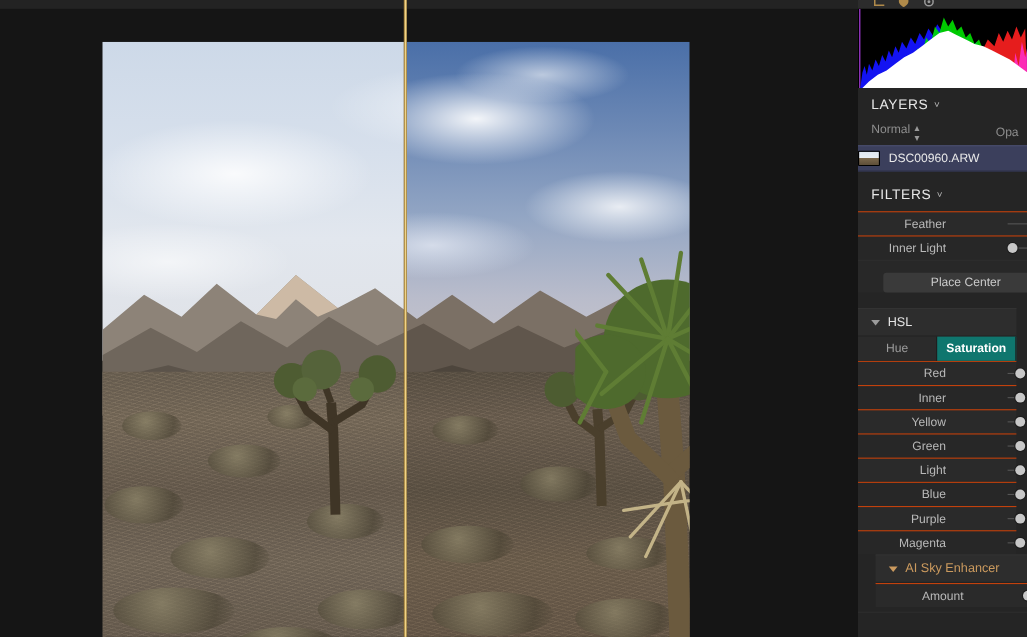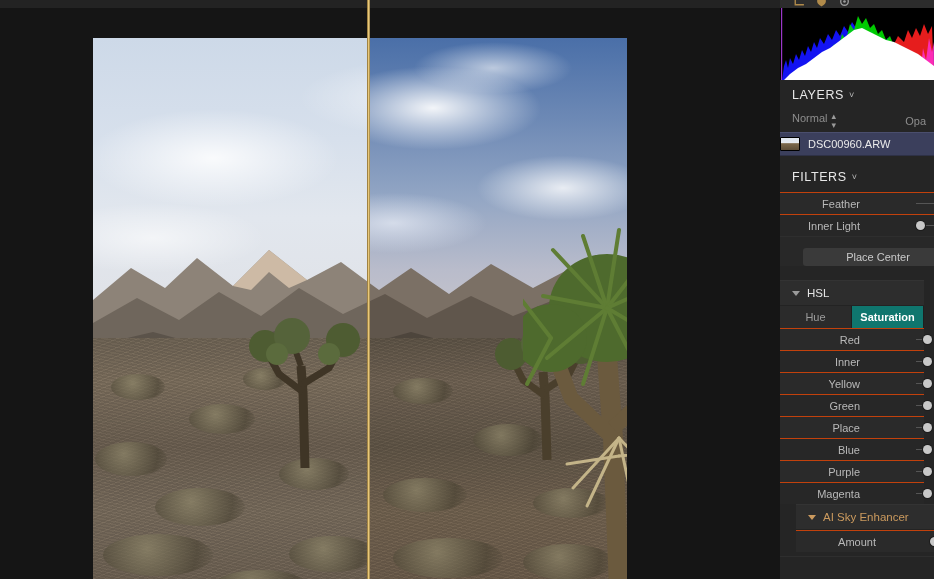--- a/index.html
+++ b/index.html
@@ -451,21 +451,21 @@
           </span>
       </div>
       <div class="sl-row alt">
         <span class="sl-label">Green</span>
         <span class="sl-track">
             <span class="sl-line"></span>
             <span class="sl-knob" style="left:93%"></span>
           </span>
       </div>
       <div class="sl-row">
-        <span class="sl-label">Place</span>
+        <span class="sl-label">Light</span>
         <span class="sl-track">
             <span class="sl-line"></span>
             <span class="sl-knob" style="left:93%"></span>
           </span>
       </div>
       <div class="sl-row alt">
         <span class="sl-label">Blue</span>
         <span class="sl-track">
             <span class="sl-line"></span>
             <span class="sl-knob" style="left:93%"></span>

